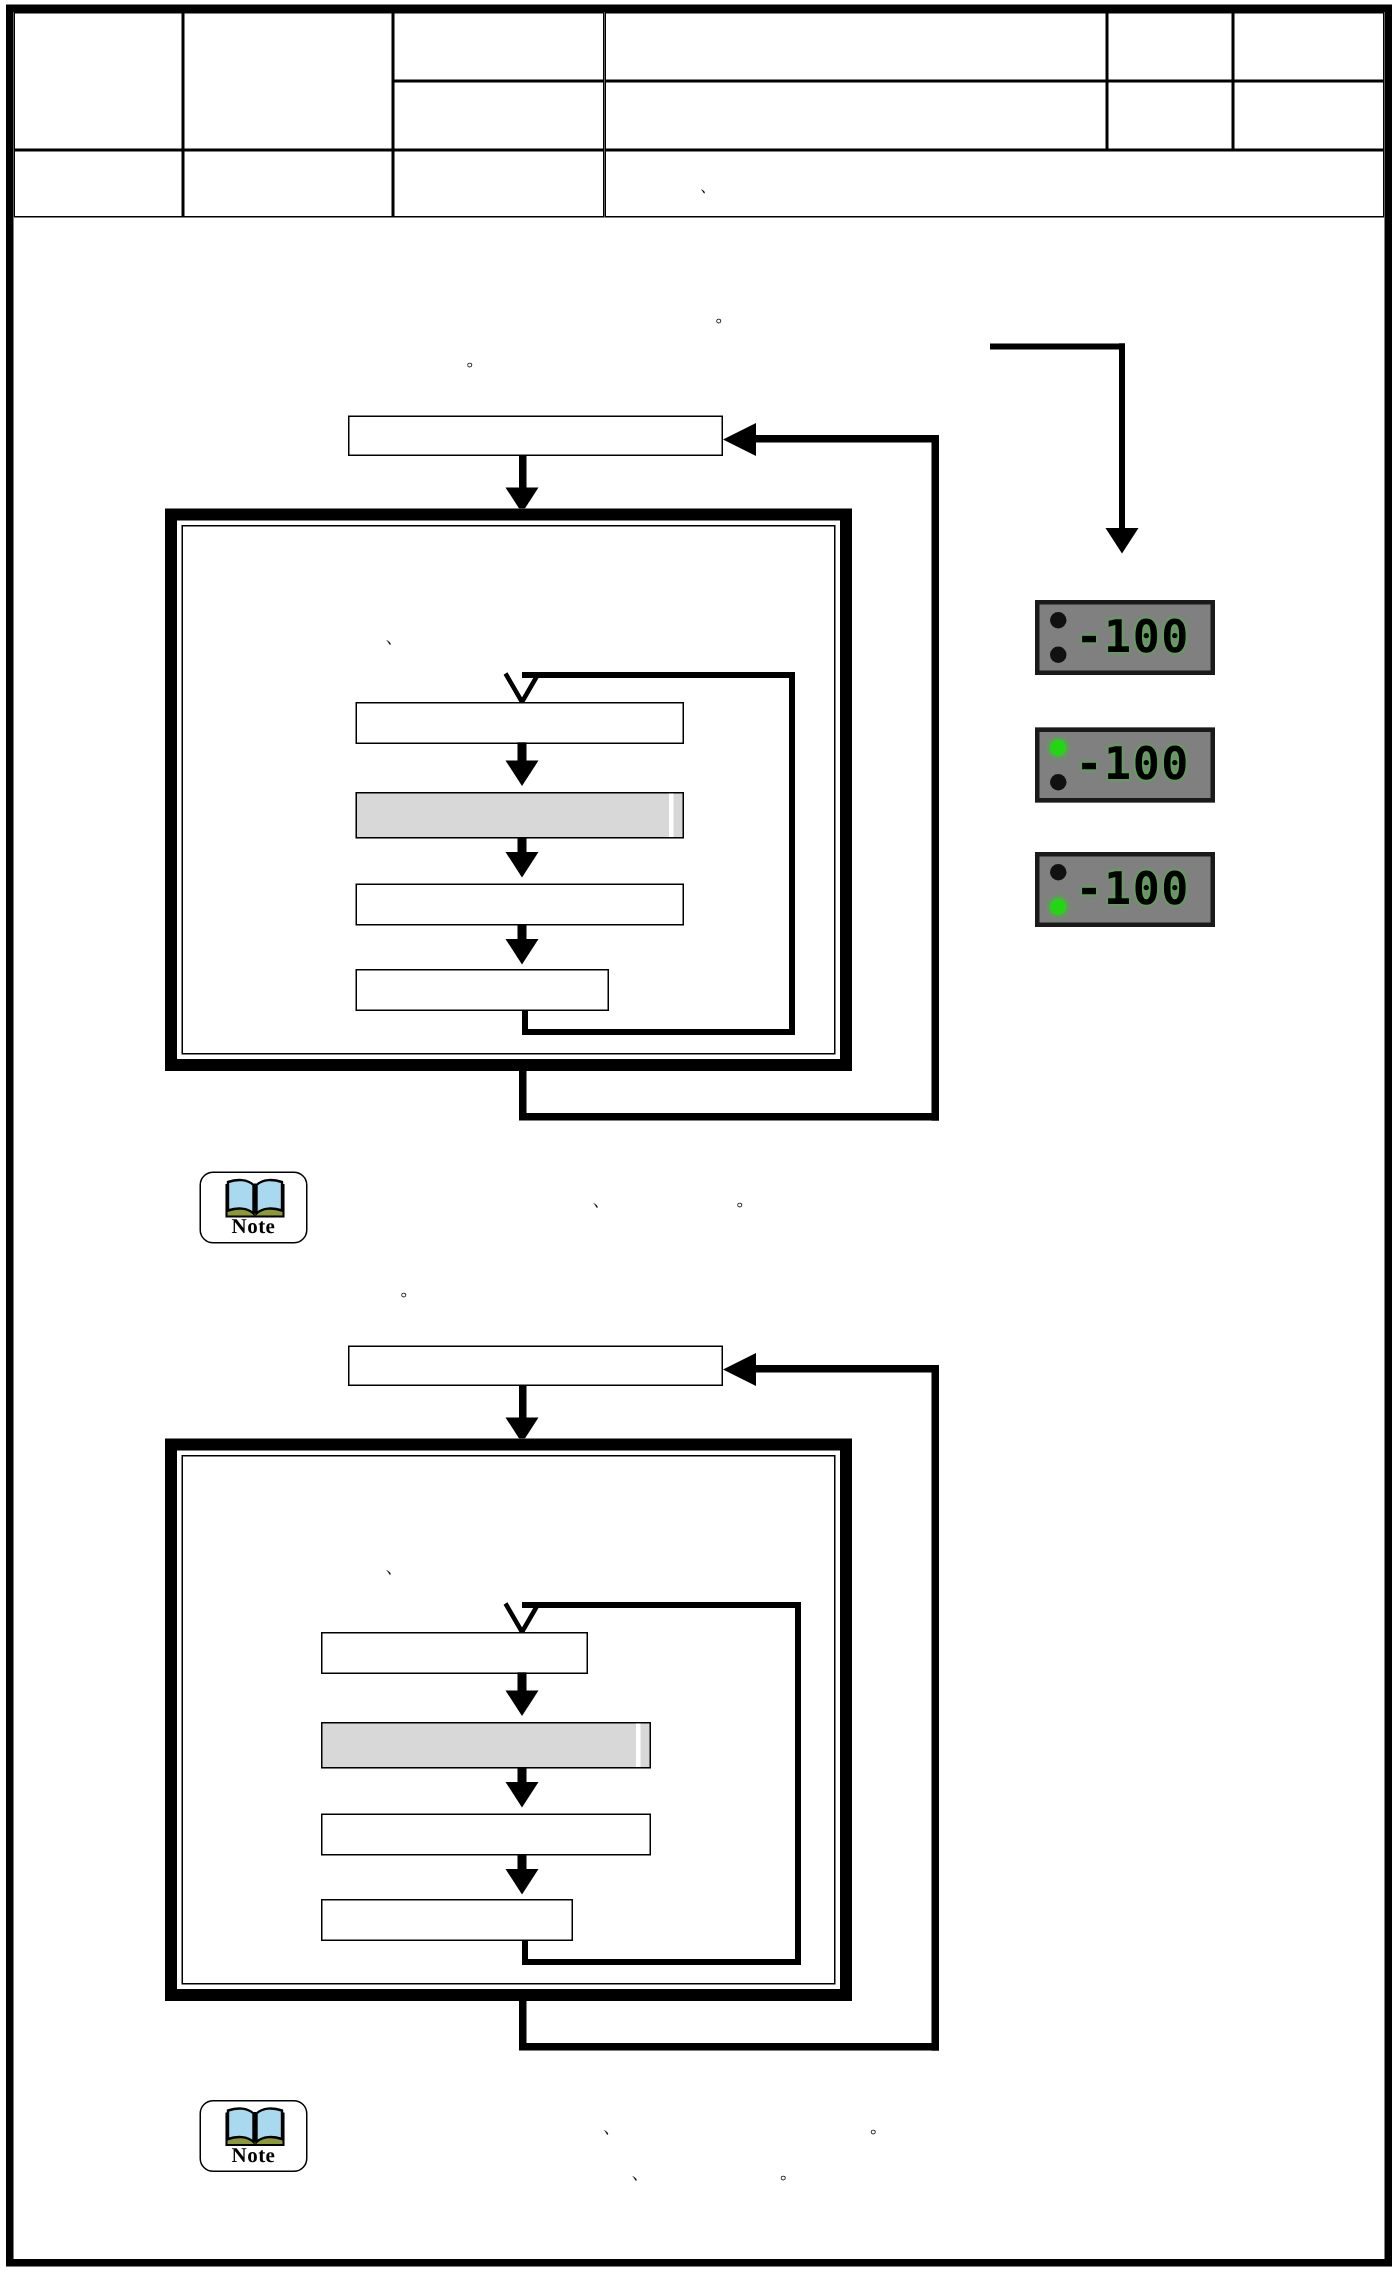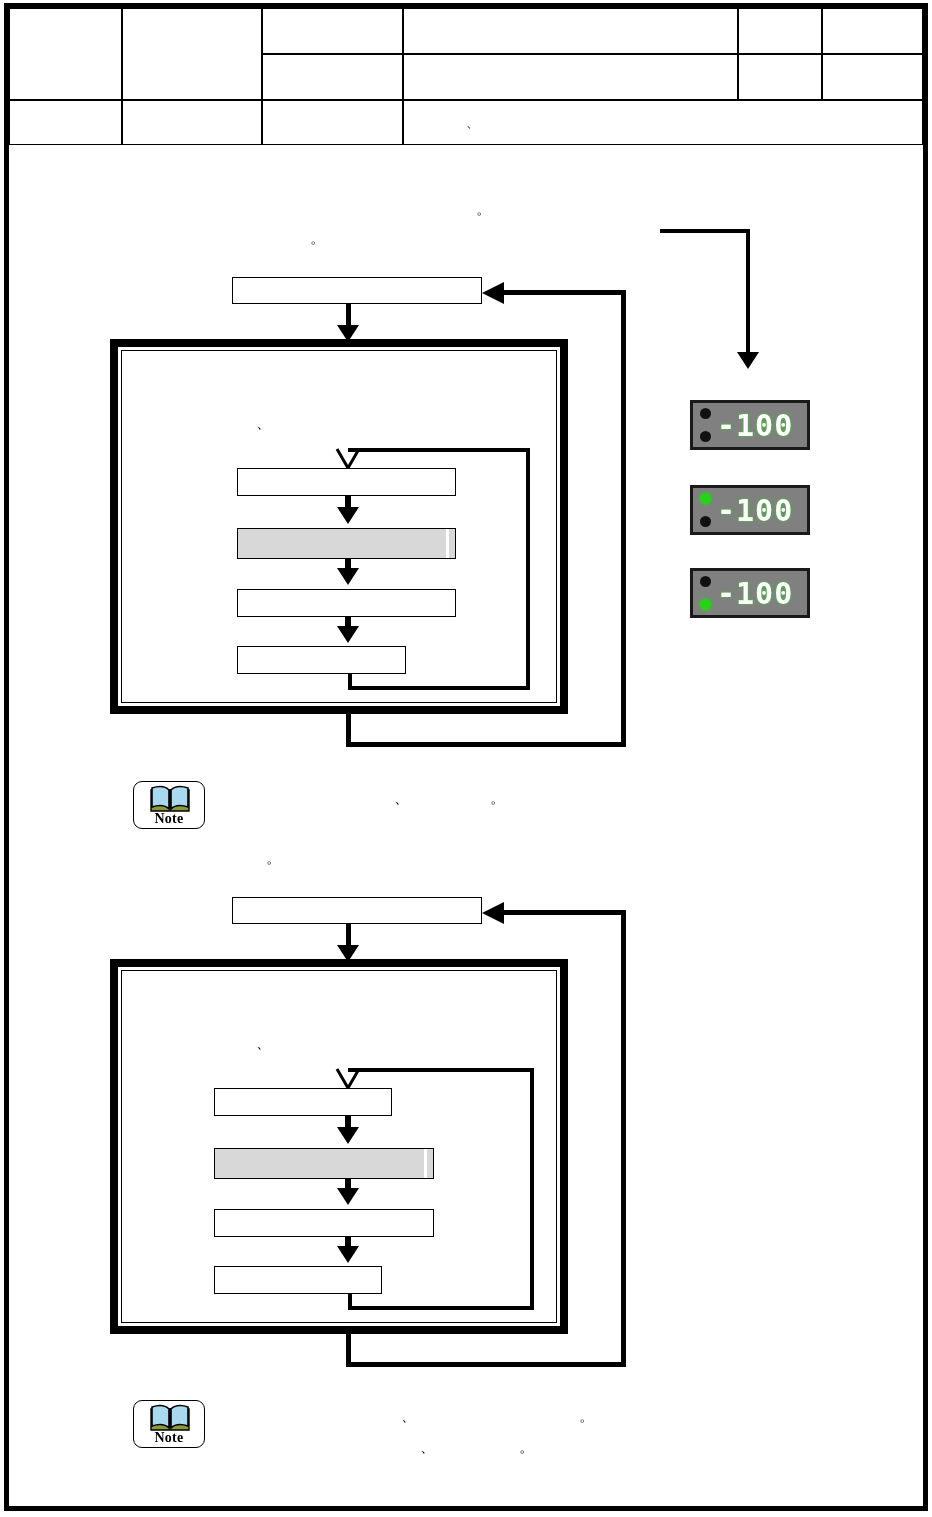--- a/index.html
+++ b/index.html
@@ -152,21 +152,21 @@
   .led .dot.on { background: #25d515; box-shadow: 0 0 4px #25d515; }
   .led .digits {
     position: absolute;
     left: 24px;
     top: 50%;
     transform: translateY(-50%);
     font-family: "DejaVu Sans Mono", monospace;
     font-size: 30px;
     font-weight: bold;
     letter-spacing: 1px;
-    color: #ffffff;
+    color: #000000;
     text-shadow: 0 0 3px rgba(43,219,27,.85);
   }
 
   
   .note-badge {
     position: absolute;
     width: 72px;
     height: 48px;
     box-sizing: border-box;
     border: 1.6px solid #000;

